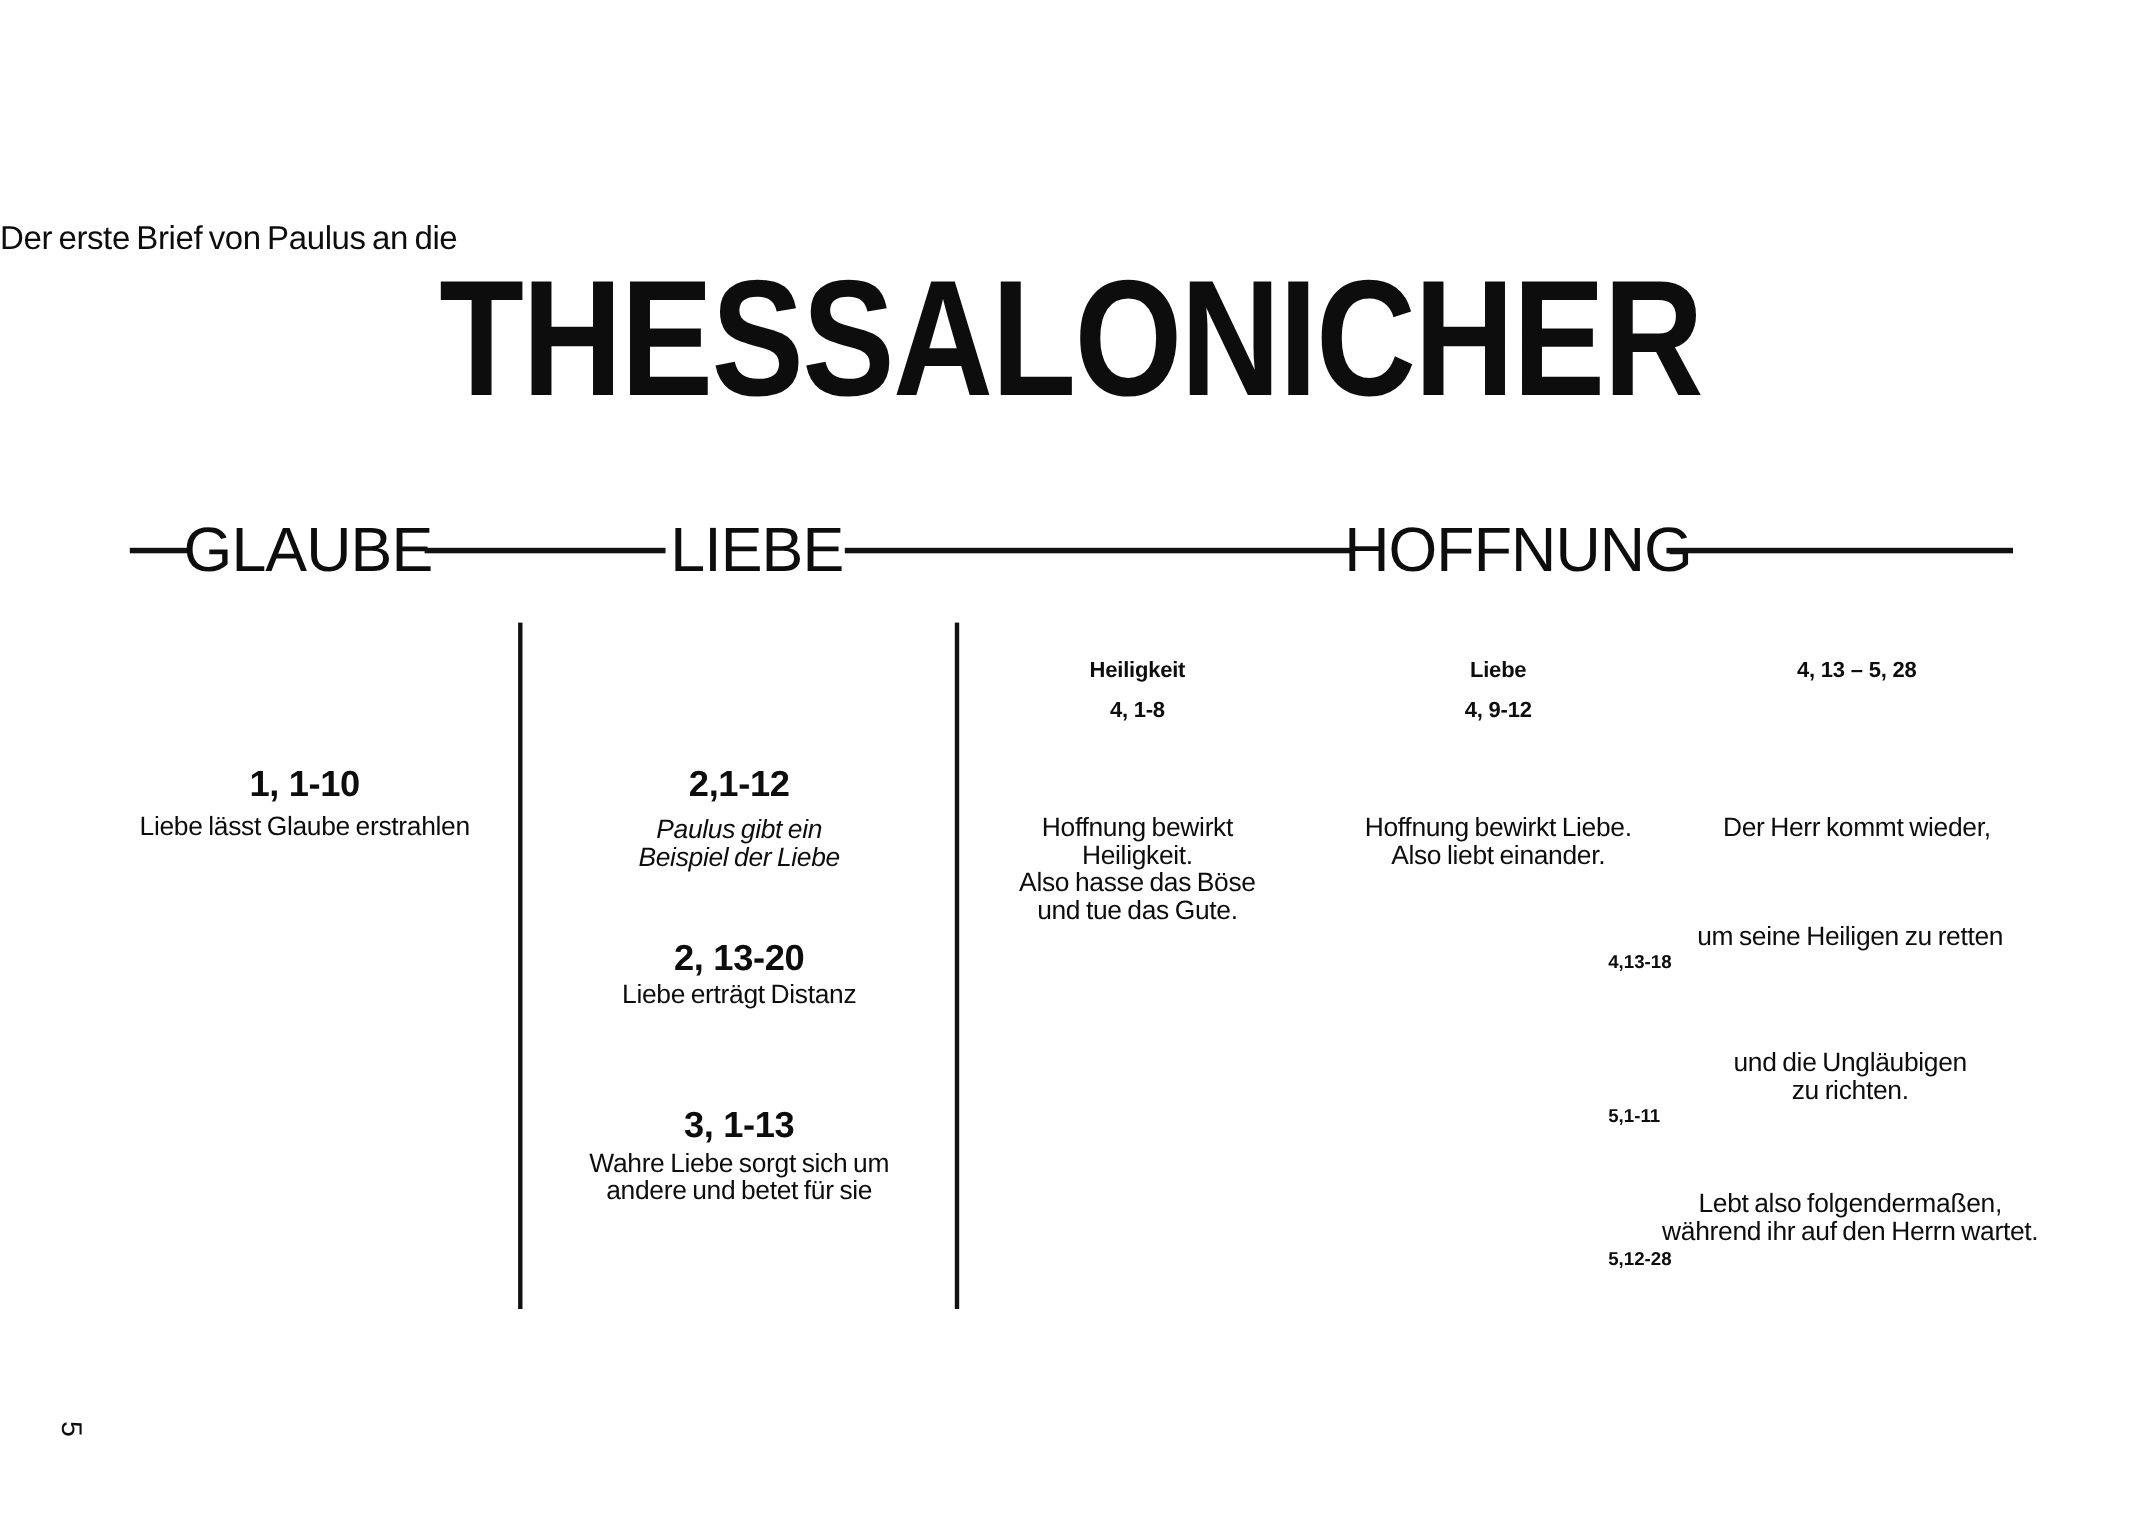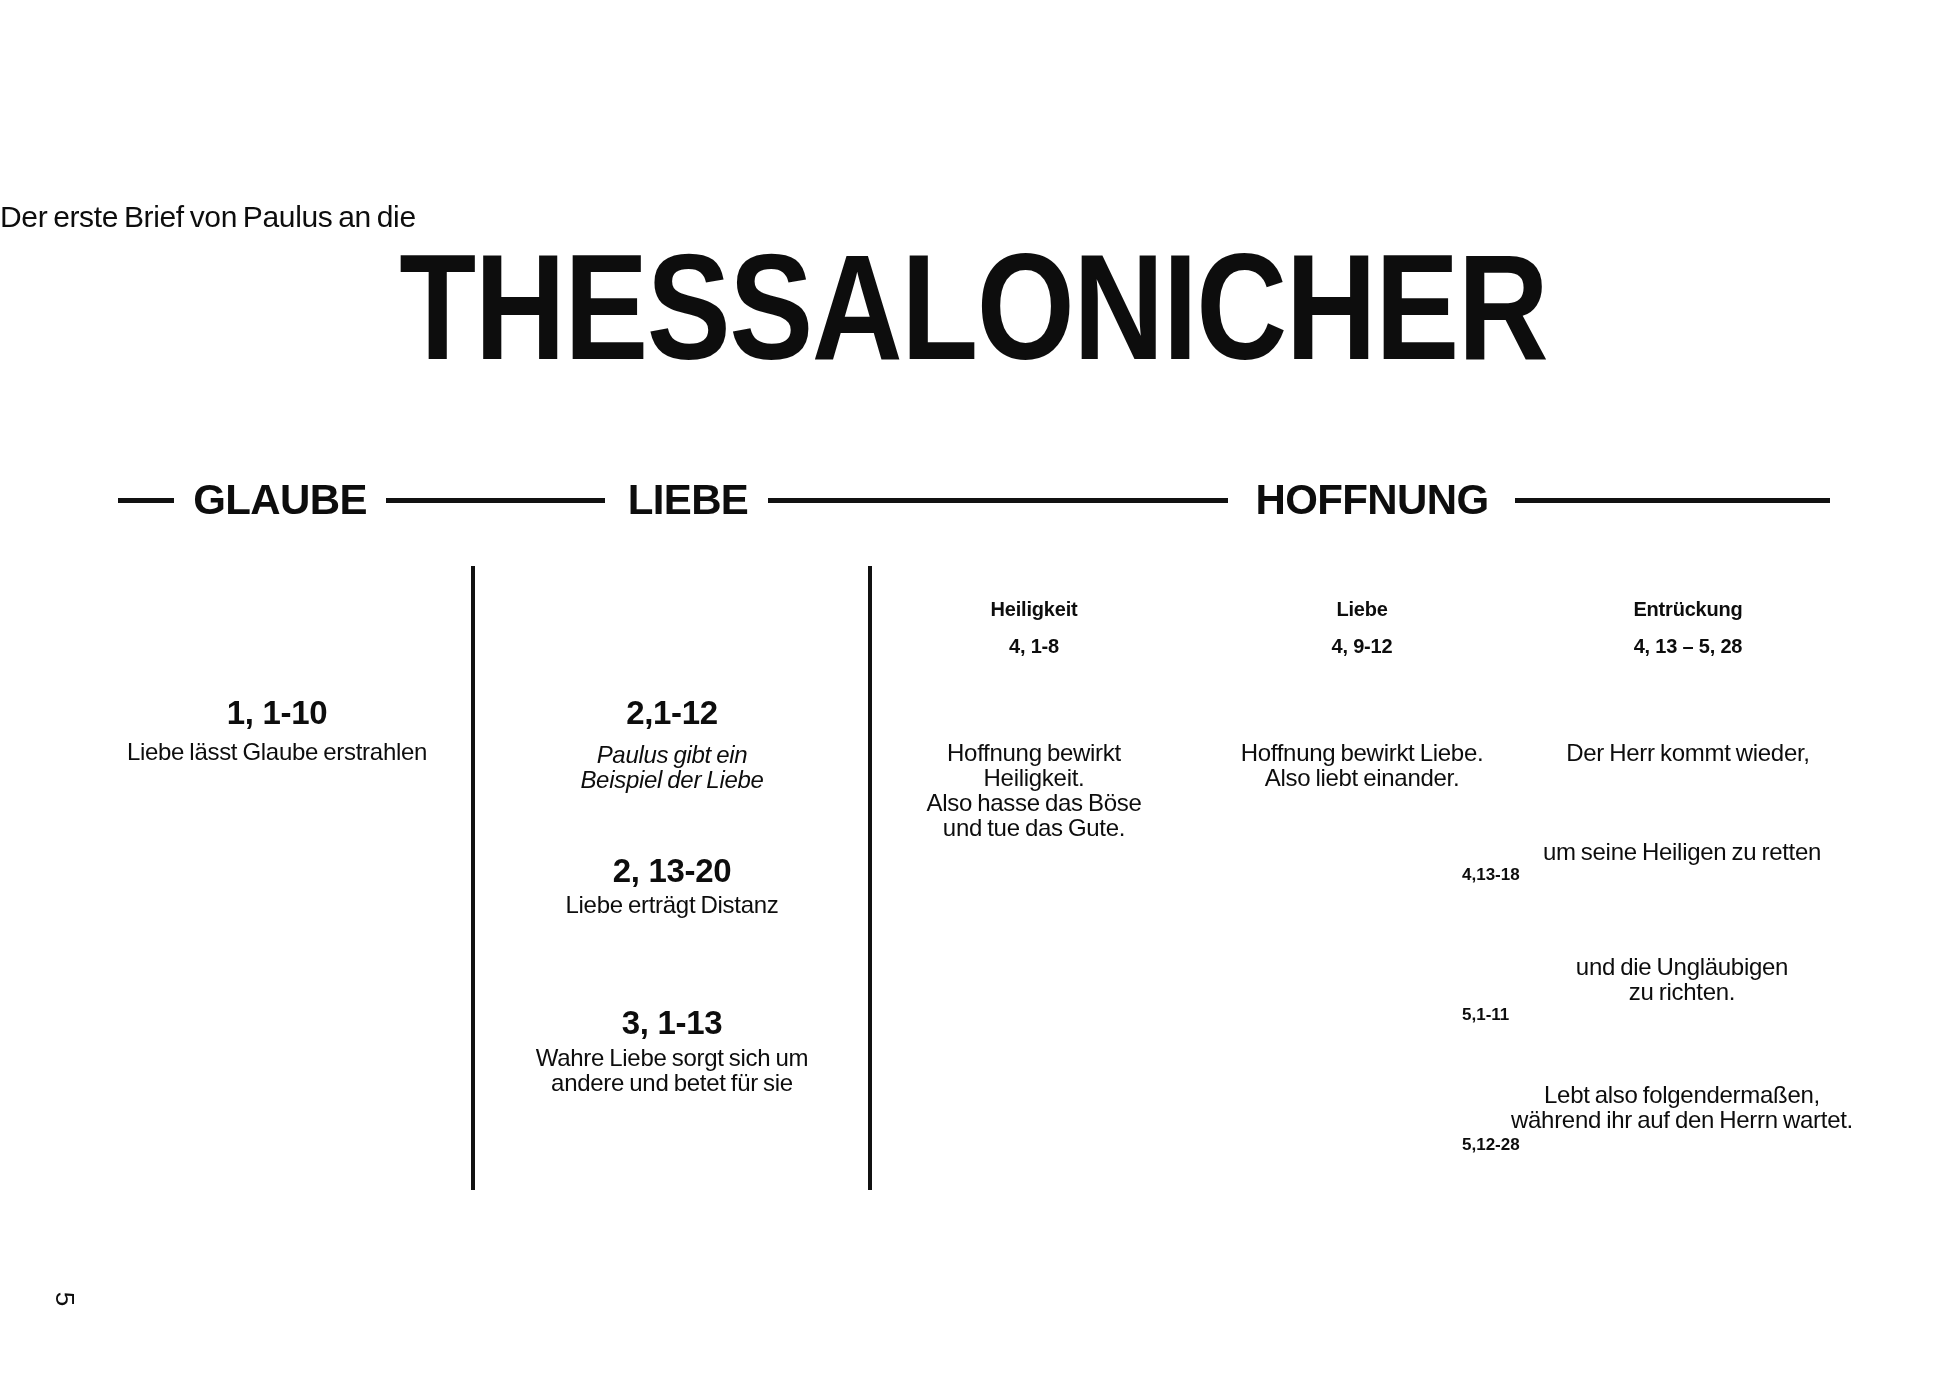--- a/index.html
+++ b/index.html
@@ -17,21 +17,21 @@
   .main-title{
     left:0;right:0;top:232px;text-align:center;
     font-size:150px;font-weight:bold;line-height:1;
     letter-spacing:-0.012em;white-space:nowrap;
   }
   .main-title .squeeze{
     display:inline-block;transform:scaleX(0.84);transform-origin:50% 50%;
   }
   .theme-label{
     top:478px;width:300px;text-align:center;
-    font-size:42px;font-weight:bold;letter-spacing:-0.015em;line-height:44px;
+    font-size:57px;font-weight:normal;letter-spacing:-0.015em;line-height:44px;
   }
   .hline{top:498px;height:5px;background:#111;}
   .vline{top:566px;width:4px;height:624px;background:#111;}
   .big-ref{
     width:360px;text-align:center;
     font-size:33px;font-weight:bold;letter-spacing:-0.01em;line-height:1;
   }
   .body-text{
     width:360px;text-align:center;white-space:pre-line;
     font-size:24px;line-height:25px;letter-spacing:-0.012em;word-spacing:-0.05em;
@@ -97,21 +97,20 @@
 und tue das Gute.</div>
 
   <div class="abs sub-head" style="left:1202px;">
     <div class="sub-head-title">Liebe</div>
     <div class="sub-head-ref">4, 9-12</div>
   </div>
   <div class="abs body-text" style="left:1182px;top:740px;">Hoffnung bewirkt Liebe.
 Also liebt einander.</div>
 
   <div class="abs sub-head" style="left:1528px;">
-    <div class="sub-head-title">Entrückung</div>
     <div class="sub-head-ref">4, 13 – 5, 28</div>
   </div>
   <div class="abs body-text" style="left:1508px;top:740px;width:360px;">Der Herr kommt wieder,</div>
 
   <div class="abs point-text" style="left:1462px;top:839px;">um seine Heiligen zu retten</div>
   <div class="abs small-ref" style="left:1462px;top:866px;">4,13-18</div>
 
   <div class="abs point-text" style="left:1462px;top:954px;">und die Ungläubigen
 zu richten.</div>
   <div class="abs small-ref" style="left:1462px;top:1006px;">5,1-11</div>

